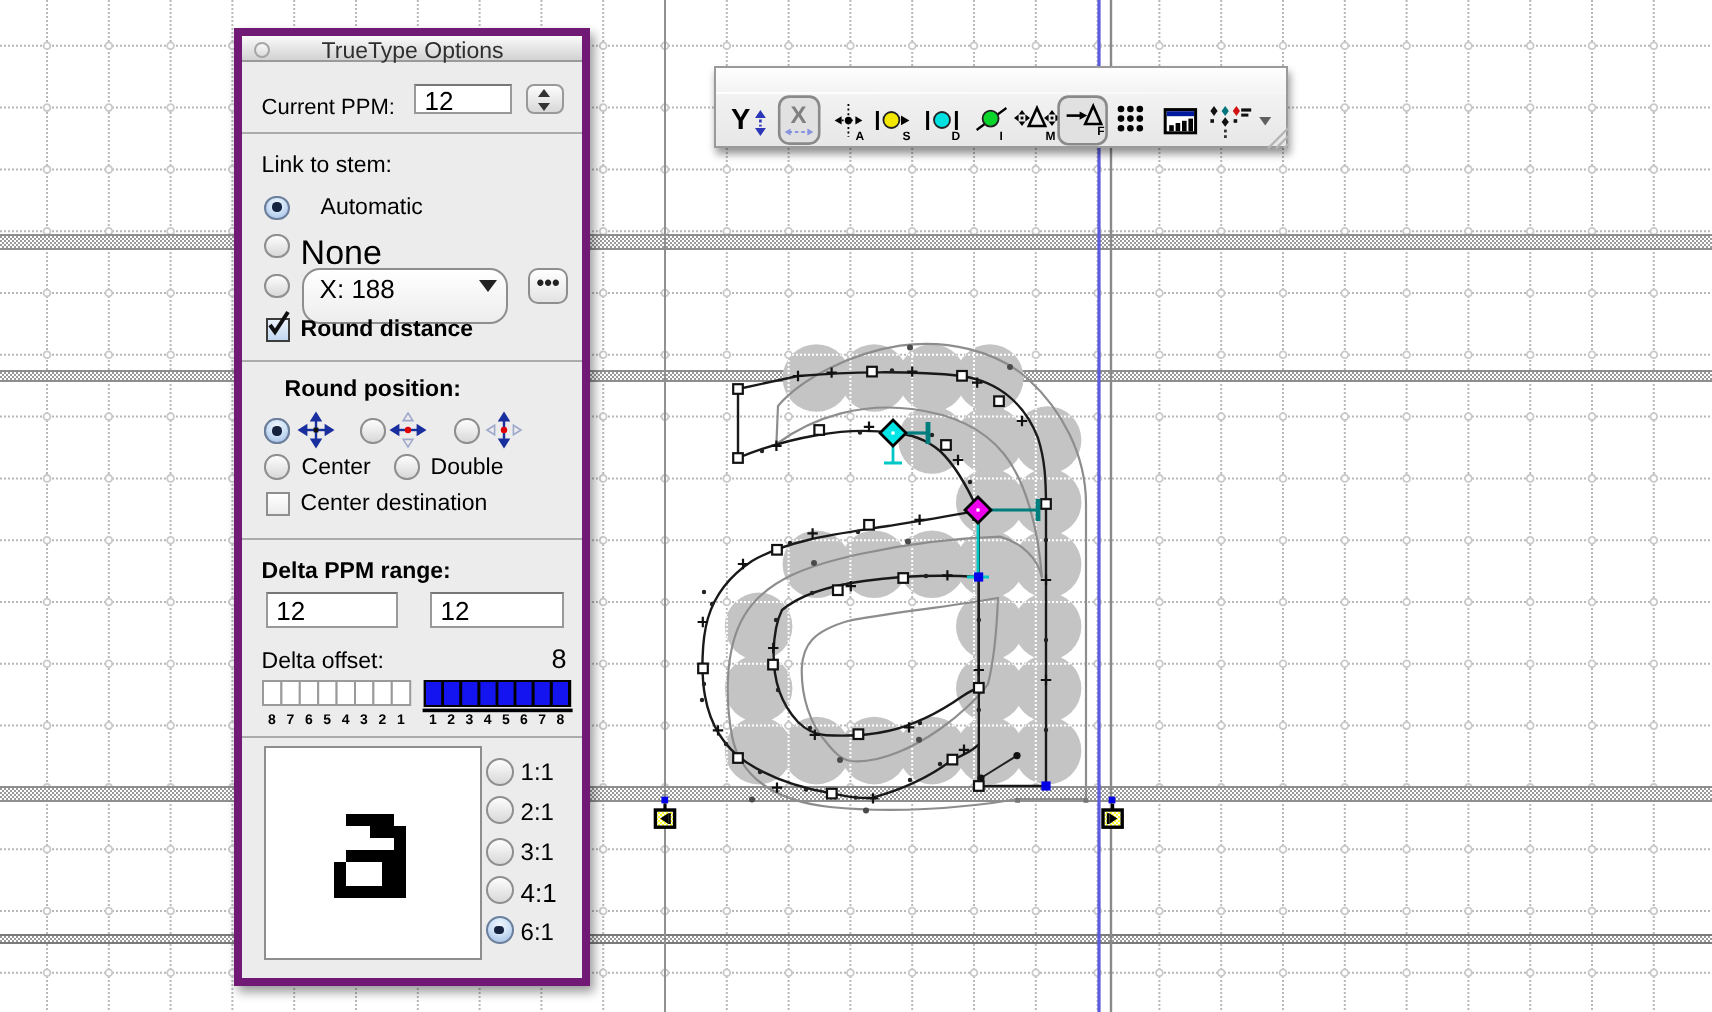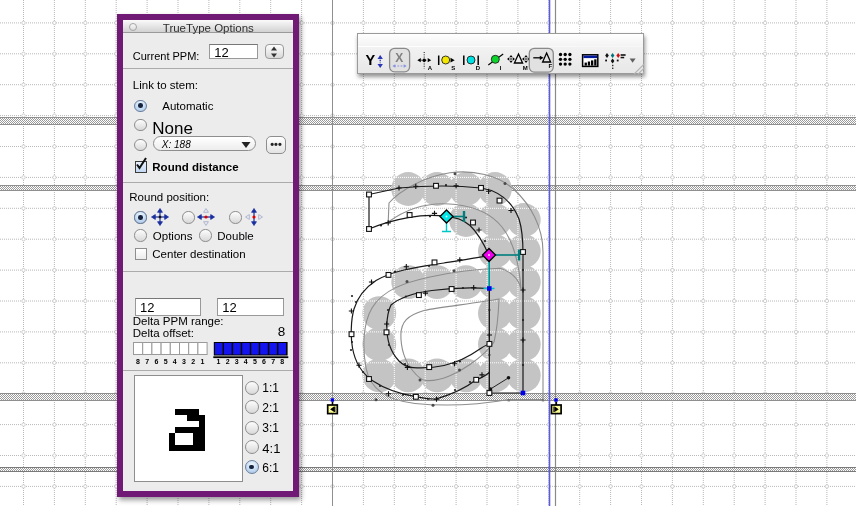--- a/index.html
+++ b/index.html
@@ -794,51 +794,51 @@
         <rect x="254" y="33.6" width="1.4" height="1.4" fill="#333"></rect>
       </g>
       <path d="M271.6,24.5 H277.6 L274.6,28.7 Z" fill="#606060"></path>
       <g stroke="#b5b5b5" stroke-width="1.2">
         <path d="M276,40.2 L286.2,30"></path>
         <path d="M280,40.2 L286.2,34"></path>
         <path d="M284,40.2 L286.2,38"></path>
       </g>
     </svg>
 </div>
-<div style="position:absolute;left:117.3px;top:14.4px;width:170px;height:471px;background:#ececec;border:6px solid #701a75;box-sizing:content-box;box-shadow:2px 3px 5px rgba(0,0,0,0.4);font-family:'Liberation Sans',sans-serif;">
+<div style="position:absolute;left:117.3px;top:14.4px;width:170px;height:471px;background:#ececec;border:4px solid #701a75;box-sizing:content-box;box-shadow:2px 3px 5px rgba(0,0,0,0.4);font-family:'Liberation Sans',sans-serif;">
 <div style="position:absolute;left:0;top:0;width:100%;height:13px;background:linear-gradient(#fafafa,#d2d2d2);border-bottom:1px solid #9a9a9a;"></div>
 <div style="position:absolute;left:6px;top:2.5px;width:8px;height:8px;border-radius:50%;border:1px solid #a5a5a5;background:linear-gradient(#f8f8f8,#dcdcdc);box-sizing:border-box;"></div>
 <div style="position:absolute;left:0;top:2px;width:100%;text-align:center;font-size:11.5px;color:#2f2f2f;">TrueType Options</div>
 <div style="position:absolute;left:9.5px;top:29.5px;font-size:11px;font-weight:normal;letter-spacing:0px;color:#000;white-space:nowrap;">Current PPM:</div>
 <div style="position:absolute;left:86px;top:23.6px;width:49px;height:15.4px;background:#fff;border:1px solid #999;border-top-color:#777;box-sizing:border-box;font-size:13px;padding:0.5px 0 0 4px;">12</div>
 <div style="position:absolute;left:141.5px;top:23.6px;width:19px;height:15.4px;border-radius:4px;background:linear-gradient(#fdfdfd,#d8d8d8);border:1px solid #999;box-sizing:border-box;"></div>
 <svg width="10" height="12" viewBox="0 0 10 12" style="position:absolute;left:146px;top:25.4px">
       <path d="M5,0.5 L8,4.5 H2 Z" fill="#333"></path>
       <path d="M5,11.5 L8,7.5 H2 Z" fill="#333"></path>
     </svg>
 <div style="position:absolute;left:0;top:47.7px;width:100%;height:1px;background:#ababab;"></div>
 <div style="position:absolute;left:9.5px;top:58.6px;font-size:11.5px;font-weight:normal;letter-spacing:0px;color:#000;white-space:nowrap;text-align:right;">Link to stem:</div>
 <div style="position:absolute;left:10.900000000000002px;top:79.2px;width:12.4px;height:12.4px;border-radius:50%;border:1px solid #6b7f9c;box-sizing:border-box;background:radial-gradient(circle at 50% 30%,#eef5fd 0%,#cfe2f6 45%,#9cbbe2 100%);"></div>
     <div style="position:absolute;left:14.8px;top:83.10000000000001px;width:4.6px;height:4.6px;border-radius:50%;background:#16233f;"></div>
 <div style="position:absolute;left:39px;top:79.5px;font-size:11.5px;font-weight:normal;letter-spacing:0px;color:#000;white-space:nowrap;">Automatic</div>
 <div style="position:absolute;left:10.900000000000002px;top:98.3px;width:12.4px;height:12.4px;border-radius:50%;border:1px solid #8e8e8e;box-sizing:border-box;background:linear-gradient(#fdfdfd,#d8d8d8);"></div>
 <div style="position:absolute;left:29px;top:98.6px;font-size:17px;font-weight:normal;letter-spacing:0px;color:#000;white-space:nowrap;">None</div>
 <div style="position:absolute;left:10.900000000000002px;top:118.5px;width:12.4px;height:12.4px;border-radius:50%;border:1px solid #8e8e8e;box-sizing:border-box;background:linear-gradient(#fdfdfd,#d8d8d8);"></div>
-<div style="position:absolute;left:29.5px;top:115.4px;width:103px;height:15px;border-radius:9px;background:linear-gradient(#ffffff,#ededed);border:1px solid #8e8e8e;box-sizing:border-box;font-size:10px;padding:2.5px 0 0 8px;font-style:italic;">X: 188</div>
+<div style="position:absolute;left:29.5px;top:115.4px;width:103px;height:28px;border-radius:9px;background:linear-gradient(#ffffff,#ededed);border:1px solid #8e8e8e;box-sizing:border-box;font-size:13px;padding:2.5px 0 0 8px;">X: 188</div>
 <svg width="10" height="8" viewBox="0 0 10 8" style="position:absolute;left:118px;top:121px">
       <path d="M0.5,1 H9.5 L5,7 Z" fill="#222"></path>
     </svg>
 <div style="position:absolute;left:142.5px;top:115.4px;width:20.5px;height:18.6px;border-radius:5px;background:linear-gradient(#ffffff,#e3e3e3);border:1px solid #8e8e8e;box-sizing:border-box;font-size:11px;font-weight:bold;text-align:center;padding-top:1px;color:#222;">•••</div>
 <div style="position:absolute;left:11.6px;top:140.4px;width:12.6px;height:12.6px;background:linear-gradient(#eaf2fb,#c2d8f2);border:1.4px solid #3c3c3c;box-sizing:border-box;"></div>
 <svg width="16" height="16" viewBox="0 0 16 16" style="position:absolute;left:10px;top:135px">
       <path d="M4,9.5 L6.5,13 L13,3" fill="none" stroke="#101010" stroke-width="2"></path>
     </svg>
 <div style="position:absolute;left:29px;top:141px;font-size:11.5px;font-weight:bold;letter-spacing:0px;color:#000;white-space:nowrap;">Round distance</div>
 <div style="position:absolute;left:0;top:162.1px;width:100%;height:1px;background:#ababab;"></div>
-<div style="position:absolute;left:6px;top:170.6px;font-size:11.5px;font-weight:normal;letter-spacing:0px;color:#000;white-space:nowrap;">Round position:</div>
+<div style="position:absolute;left:21px;top:170.6px;font-size:11.5px;font-weight:bold;letter-spacing:0px;color:#000;white-space:nowrap;">Round position:</div>
 <div style="position:absolute;left:10.900000000000002px;top:190.8px;width:12.4px;height:12.4px;border-radius:50%;border:1px solid #8e8e8e;box-sizing:border-box;background:linear-gradient(#fdfdfd,#d8d8d8);"></div>
 <div style="position:absolute;left:10.9px;top:190.8px;width:12.4px;height:12.4px;border-radius:50%;border:1px solid #6b7f9c;box-sizing:border-box;background:radial-gradient(circle at 50% 30%,#eef5fd 0%,#cfe2f6 45%,#9cbbe2 100%);"></div>
     <div style="position:absolute;left:14.8px;top:194.7px;width:4.6px;height:4.6px;border-radius:50%;background:#16233f;"></div>
 <svg width="22" height="22" viewBox="0 0 22 22" style="position:absolute;left:25.700000000000003px;top:186px">
       <path d="M11,2.5 L13.4,6.3 H8.6 Z" fill="#1a2f9e" stroke="#1a2f9e" stroke-width="0.8"></path>
       <path d="M11,19.5 L13.4,15.7 H8.6 Z" fill="#1a2f9e" stroke="#1a2f9e" stroke-width="0.8"></path>
       <path d="M2.5,11 L6.3,13.4 V8.6 Z" fill="#1a2f9e" stroke="#1a2f9e" stroke-width="0.8"></path>
       <path d="M19.5,11 L15.7,13.4 V8.6 Z" fill="#1a2f9e" stroke="#1a2f9e" stroke-width="0.8"></path>
       <rect x="10.4" y="6" width="1.2" height="10" fill="#1a2f9e"></rect>
       <rect x="6" y="10.4" width="10" height="1.2" fill="#1a2f9e"></rect>
@@ -856,27 +856,27 @@
 <div style="position:absolute;left:106.0px;top:190.8px;width:12.4px;height:12.4px;border-radius:50%;border:1px solid #8e8e8e;box-sizing:border-box;background:linear-gradient(#fdfdfd,#d8d8d8);"></div>
 <svg width="22" height="22" viewBox="0 0 22 22" style="position:absolute;left:119.4px;top:186px">
       <path d="M2.5,11 L6.3,13.4 V8.6 Z" fill="none" stroke="#a0a8cc" stroke-width="0.8"></path>
       <path d="M19.5,11 L15.7,13.4 V8.6 Z" fill="none" stroke="#a0a8cc" stroke-width="0.8"></path>
       <path d="M11,2.5 L13.4,6.3 H8.6 Z" fill="#1a2f9e" stroke="#1a2f9e" stroke-width="0.8"></path>
       <path d="M11,19.5 L13.4,15.7 H8.6 Z" fill="#1a2f9e" stroke="#1a2f9e" stroke-width="0.8"></path>
       <rect x="10.4" y="6" width="1.2" height="10" fill="#1a2f9e"></rect>
       <circle cx="11" cy="11" r="1.6" fill="#e00000"></circle>
     </svg>
 <div style="position:absolute;left:10.900000000000002px;top:208.9px;width:12.4px;height:12.4px;border-radius:50%;border:1px solid #8e8e8e;box-sizing:border-box;background:linear-gradient(#fdfdfd,#d8d8d8);"></div>
-<div style="position:absolute;left:29.5px;top:209.2px;font-size:11.5px;font-weight:normal;letter-spacing:0px;color:#000;white-space:nowrap;">Options</div>
+<div style="position:absolute;left:29.5px;top:209.2px;font-size:11.5px;font-weight:normal;letter-spacing:0px;color:#000;white-space:nowrap;">Center</div>
 <div style="position:absolute;left:76.1px;top:208.9px;width:12.4px;height:12.4px;border-radius:50%;border:1px solid #8e8e8e;box-sizing:border-box;background:linear-gradient(#fdfdfd,#d8d8d8);"></div>
 <div style="position:absolute;left:94px;top:209.2px;font-size:11.5px;font-weight:normal;letter-spacing:0px;color:#000;white-space:nowrap;">Double</div>
 <div style="position:absolute;left:11.4px;top:227.7px;width:12.4px;height:12.4px;background:linear-gradient(#ffffff,#ececec);border:1px solid #8e8e8e;box-sizing:border-box;"></div>
 <div style="position:absolute;left:29px;top:228px;font-size:11.5px;font-weight:normal;letter-spacing:0px;color:#000;white-space:nowrap;">Center destination</div>
 <div style="position:absolute;left:0;top:250.2px;width:100%;height:1px;background:#ababab;"></div>
-<div style="position:absolute;left:9.5px;top:261.4px;font-size:11.5px;font-weight:normal;letter-spacing:0px;color:#000;white-space:nowrap;margin-top:33px;">Delta PPM range:</div>
+<div style="position:absolute;left:9.5px;top:261.4px;font-size:11.5px;font-weight:bold;letter-spacing:0px;color:#000;white-space:nowrap;">Delta PPM range:</div>
 <div style="position:absolute;left:11.8px;top:277.4px;width:66.3px;height:18.2px;background:#fff;border:1px solid #999;border-top-color:#777;box-sizing:border-box;font-size:13px;padding:1.5px 0 0 4px;">12</div>
 <div style="position:absolute;left:94px;top:277.4px;width:66.3px;height:18.2px;background:#fff;border:1px solid #999;border-top-color:#777;box-sizing:border-box;font-size:13px;padding:1.5px 0 0 4px;">12</div>
 <div style="position:absolute;left:9.5px;top:306.2px;font-size:11.5px;font-weight:normal;letter-spacing:0px;color:#000;white-space:nowrap;">Delta offset:</div>
 <div style="position:absolute;left:154.5px;top:303.5px;font-size:13.5px;font-weight:normal;letter-spacing:0px;color:#000;white-space:nowrap;">8</div>
 <svg width="160" height="24" viewBox="0 0 160 24" style="position:absolute;left:9.5px;top:322px">
       <rect x="0.5" y="0.5" width="9.2" height="12" fill="#fff" stroke="#9a9a9a" stroke-width="1"></rect>
       <rect x="9.7" y="0.5" width="9.2" height="12" fill="#fff" stroke="#9a9a9a" stroke-width="1"></rect>
       <rect x="18.9" y="0.5" width="9.2" height="12" fill="#fff" stroke="#9a9a9a" stroke-width="1"></rect>
       <rect x="28.1" y="0.5" width="9.2" height="12" fill="#fff" stroke="#9a9a9a" stroke-width="1"></rect>
       <rect x="37.3" y="0.5" width="9.2" height="12" fill="#fff" stroke="#9a9a9a" stroke-width="1"></rect>

